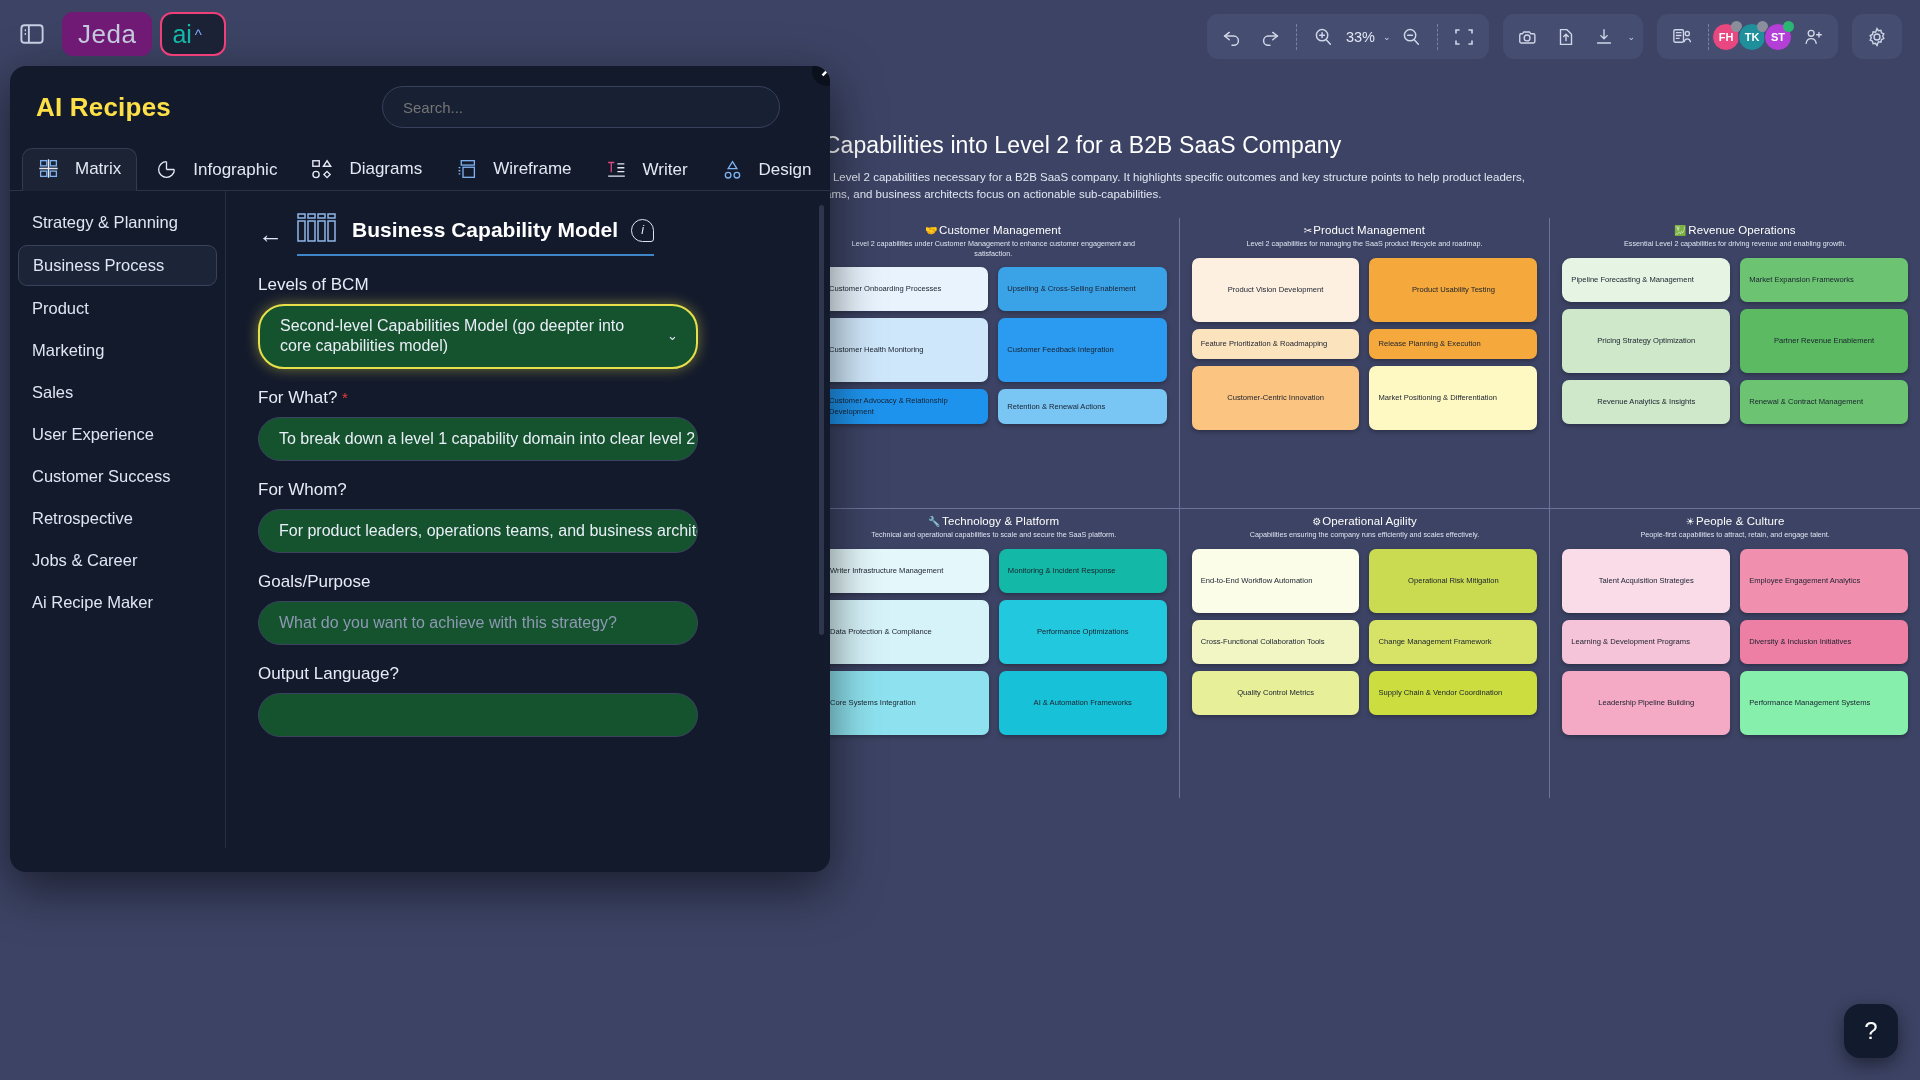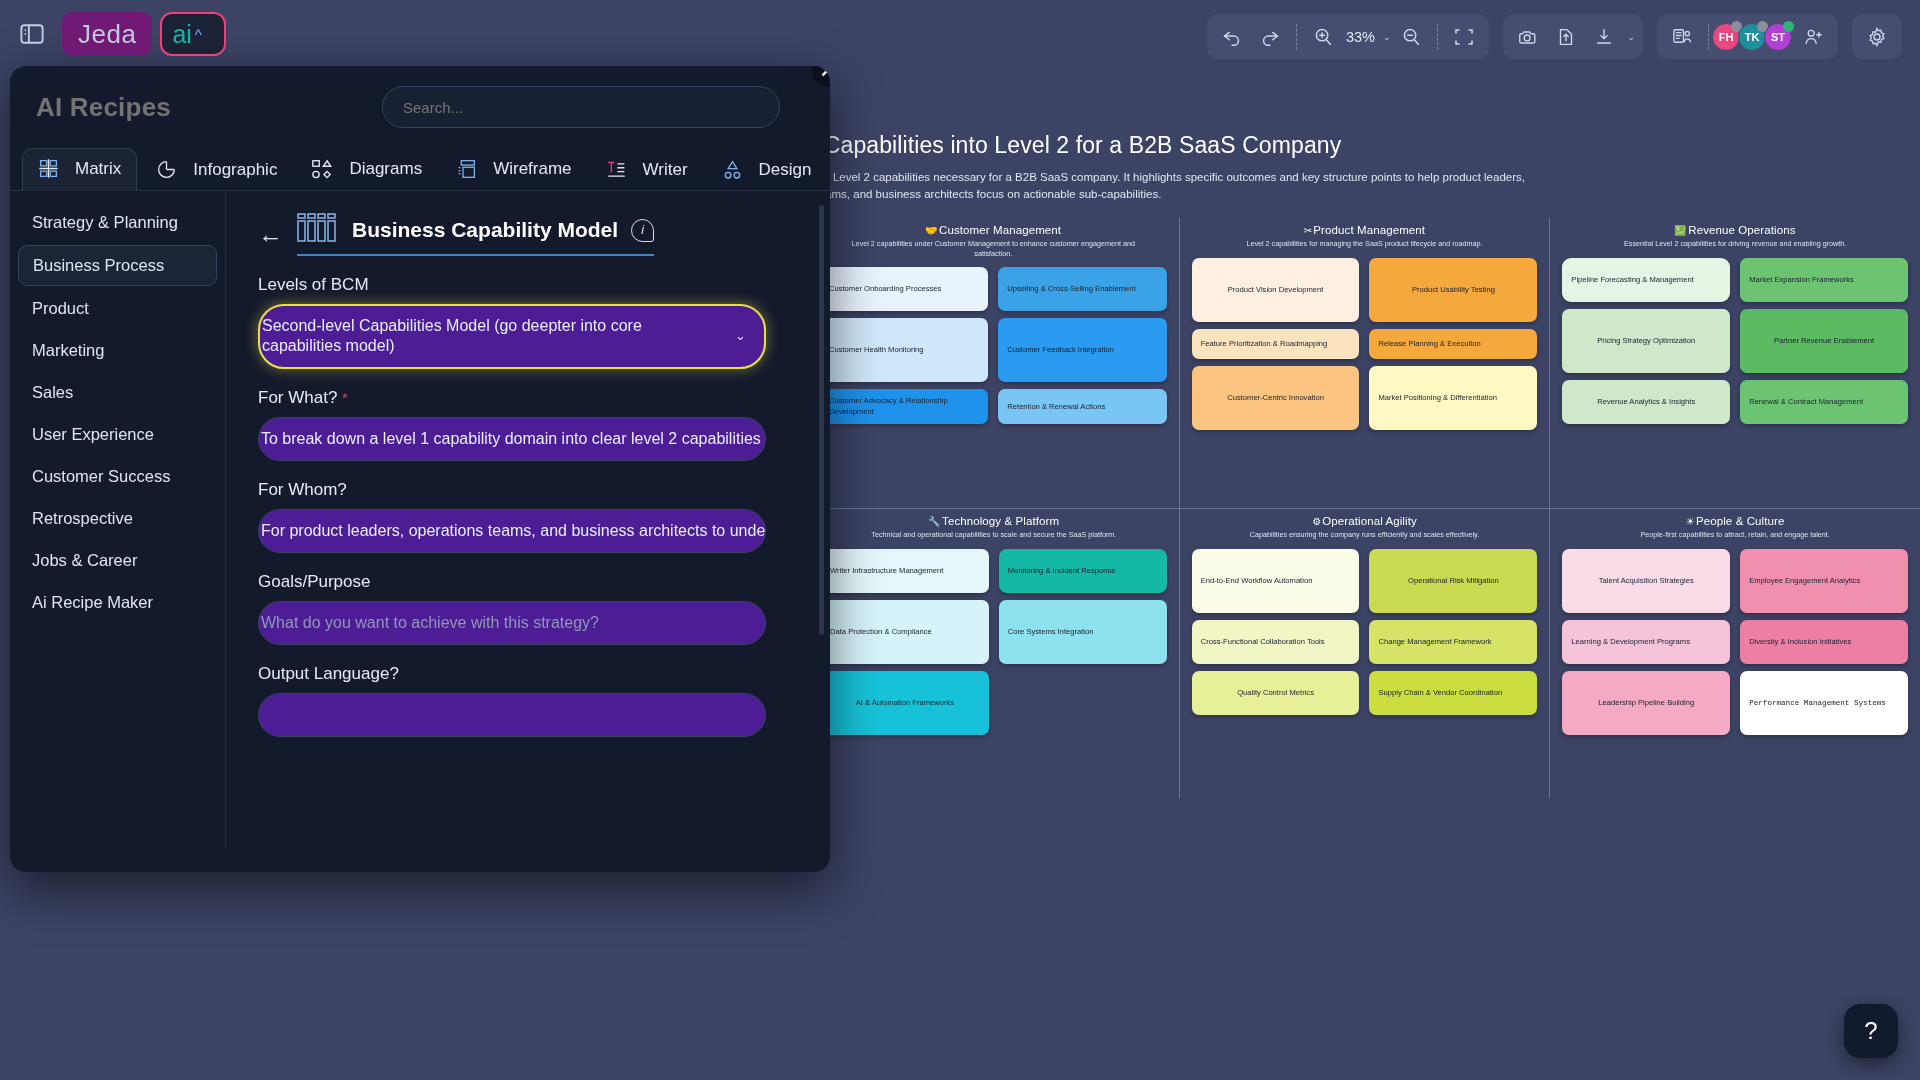--- a/index.html
+++ b/index.html
@@ -122,21 +122,21 @@
     border-bottom: 10px solid #131a2c;
   }
   .panel-close {
     position: absolute; top: -10px; right: -12px;
     width: 30px; height: 30px; border-radius: 50%;
     background: #0b101d; color: #fff; font-size: 17px; font-weight: bold;
     display: flex; align-items: center; justify-content: center; cursor: pointer;
     z-index: 60;
   }
   .panel-top { display: flex; align-items: center; padding: 20px 26px 6px; }
-  .panel-title { font-size: 26px; font-weight: bold; color: #737373; letter-spacing: .2px; }
+  .panel-title { font-size: 26px; font-weight: bold; color: #fde047; letter-spacing: .2px; }
   .search-wrap { margin-left: auto; margin-right: 24px; }
   .search-input {
     width: 398px; height: 42px; border-radius: 21px;
     background: #182033; border: 1px solid #38415c;
     color: #98a2bb; font-size: 15px; padding: 0 20px;
     outline: none; font-family: inherit;
   }
 
   .tabs { display: flex; align-items: flex-end; gap: 4px; padding: 14px 12px 0; position: relative; }
   .tabs:after {
@@ -173,23 +173,23 @@
     width: 23px; height: 23px; border-radius: 50% 50% 3px 50%;
     border: 1.6px solid #dde3f0; color: #dde3f0;
     display: flex; align-items: center; justify-content: center;
     font-size: 12.5px; font-style: italic; cursor: pointer;
   }
 
   .field { margin-top: 19px; }
   .field-label { font-size: 17px; color: #e6ebf6; margin-bottom: 9px; }
   .req { color: #ef3b3b; font-size: 15px; }
   .control {
-    width: 508px; min-height: 44px;
-    background: #4c1d95; border: 1px solid #3a4360; border-radius: 23px;
-    color: #e9eef8; font-size: 16px; padding: 10px 2px;
+    width: 440px; min-height: 44px;
+    background: #14532d; border: 1px solid #3a4360; border-radius: 23px;
+    color: #e9eef8; font-size: 16px; padding: 10px 20px;
     display: flex; align-items: center; font-family: inherit;
     outline: none; white-space: nowrap; overflow: hidden;
   }
   .control.placeholder { color: #8e99b3; }
   .control.select {
     border: 2px solid #e7e04a; border-radius: 26px;
     box-shadow: 0 0 14px rgba(231,224,74,.45);
     min-height: 58px; white-space: normal; line-height: 1.28;
     padding-right: 46px; position: relative;
   }
@@ -308,20 +308,23 @@
         <div class="cards">
           <div class="card c-mid" style="background: rgb(228, 247, 251);">
             <span>Writer Infrastructure Management</span>
           </div>
           <div class="card c-mid" style="background: #14b8a6; border-radius: 8px;">
             <span>Monitoring &amp; Incident Response</span>
           </div>
           <div class="card c-sm" style="background: rgb(214, 243, 249);">
             <span>Data Protection &amp; Compliance</span>
           </div>
+          <div class="card c-tall center" style="background: rgb(34, 200, 221);">
+            <span>Performance Optimizations</span>
+          </div>
           <div class="card c-tall" style="background: rgb(142, 226, 239);">
             <span>Core Systems Integration</span>
           </div>
           <div class="card c-tall center" style="background: rgb(23, 194, 216);">
             <span>AI &amp; Automation Frameworks</span>
           </div>
         </div>
       </div>
       <div class="quad row2">
         <div class="quad-title"><span class="emo">⚙</span><span>Operational Agility</span></div>
@@ -359,21 +362,21 @@
           </div>
           <div class="card c-mid" style="background: rgb(246, 196, 216);">
             <span>Learning &amp; Development Programs</span>
           </div>
           <div class="card c-mid" style="background: rgb(238, 127, 164);">
             <span>Diversity &amp; Inclusion Initiatives</span>
           </div>
           <div class="card c-tall center" style="background: rgb(244, 169, 196);">
             <span>Leadership Pipeline Building</span>
           </div>
-          <div class="card c-mid" style="background: #ffffff; font-family: Liberation Mono, monospace;">
+          <div class="card c-mid" style="background: #86efac;">
             <span>Performance Management Systems</span>
           </div>
         </div>
       </div>
     </div>
 </div>
 
 <div class="toolbar">
 
   <div class="tgroup">

